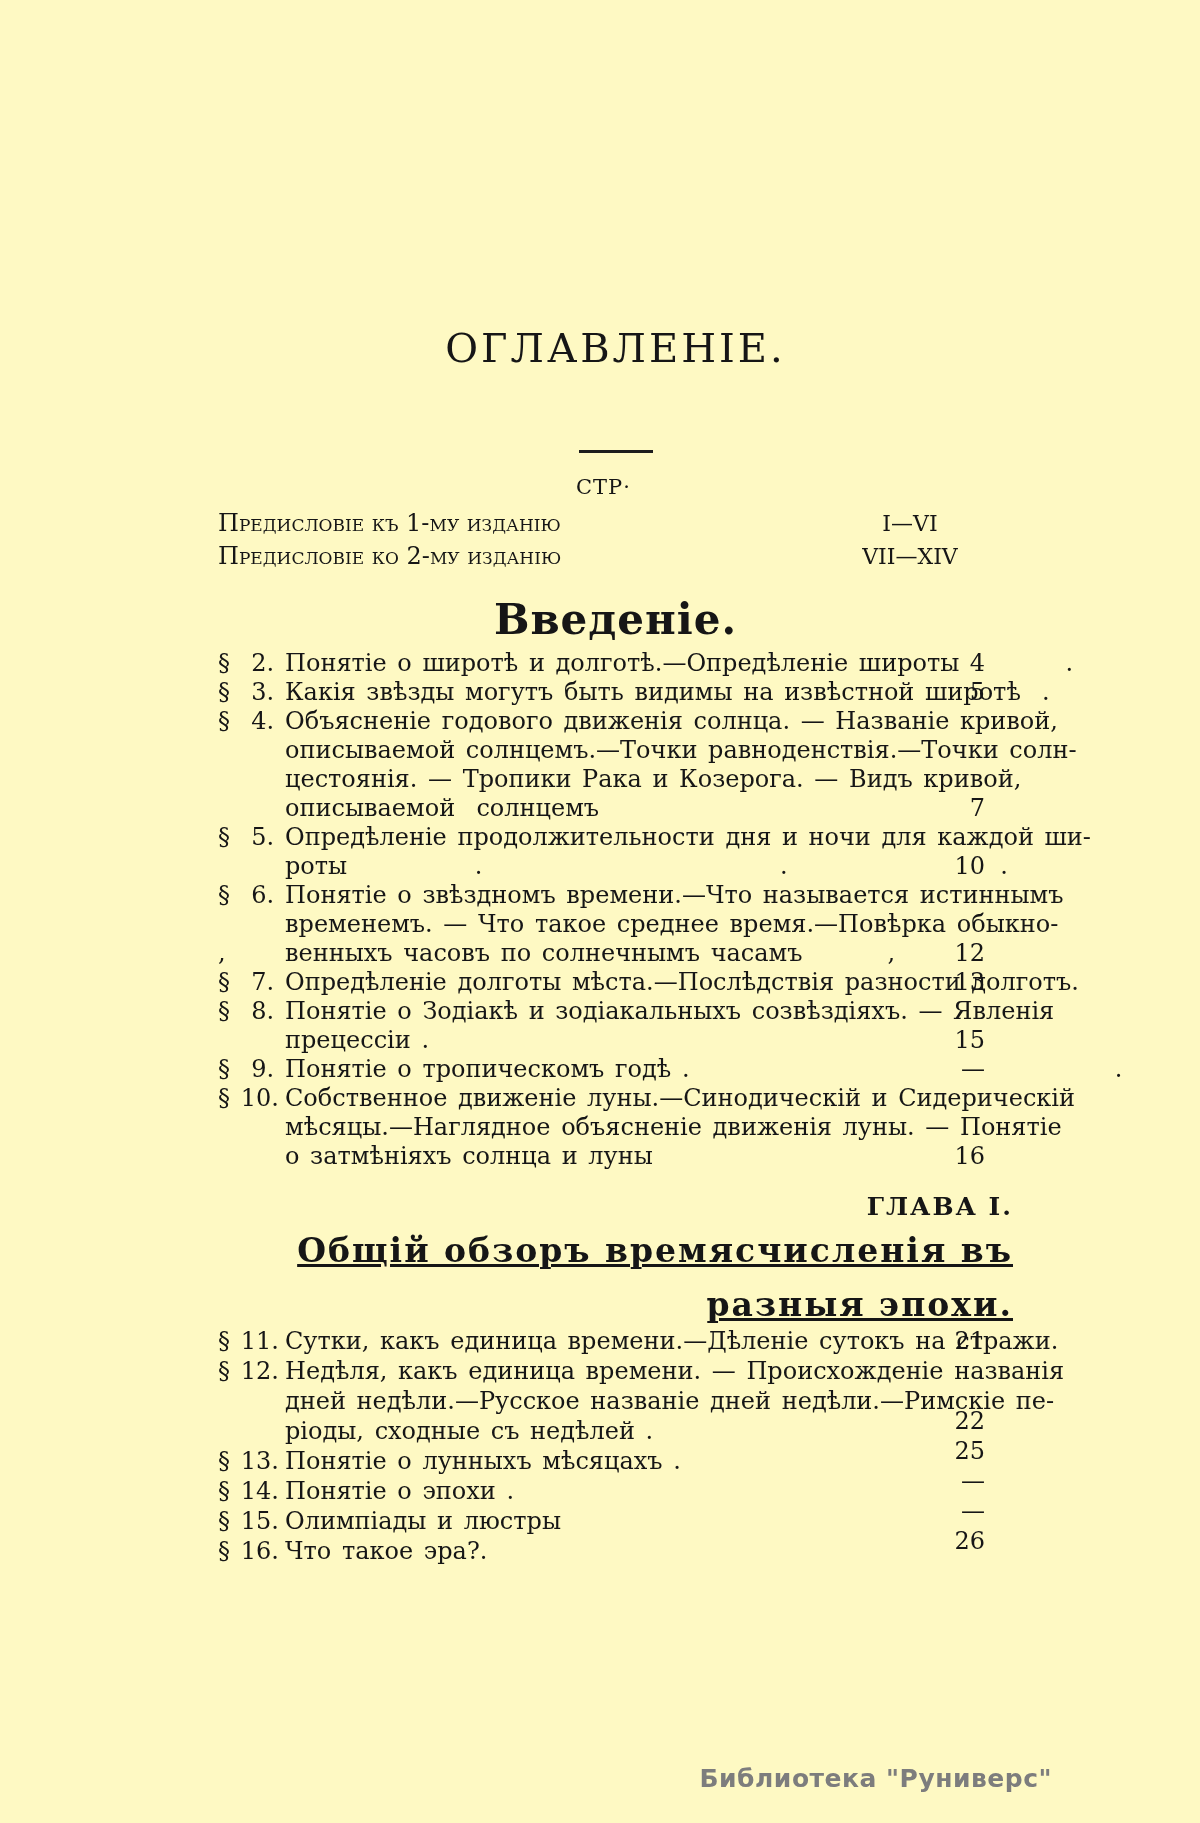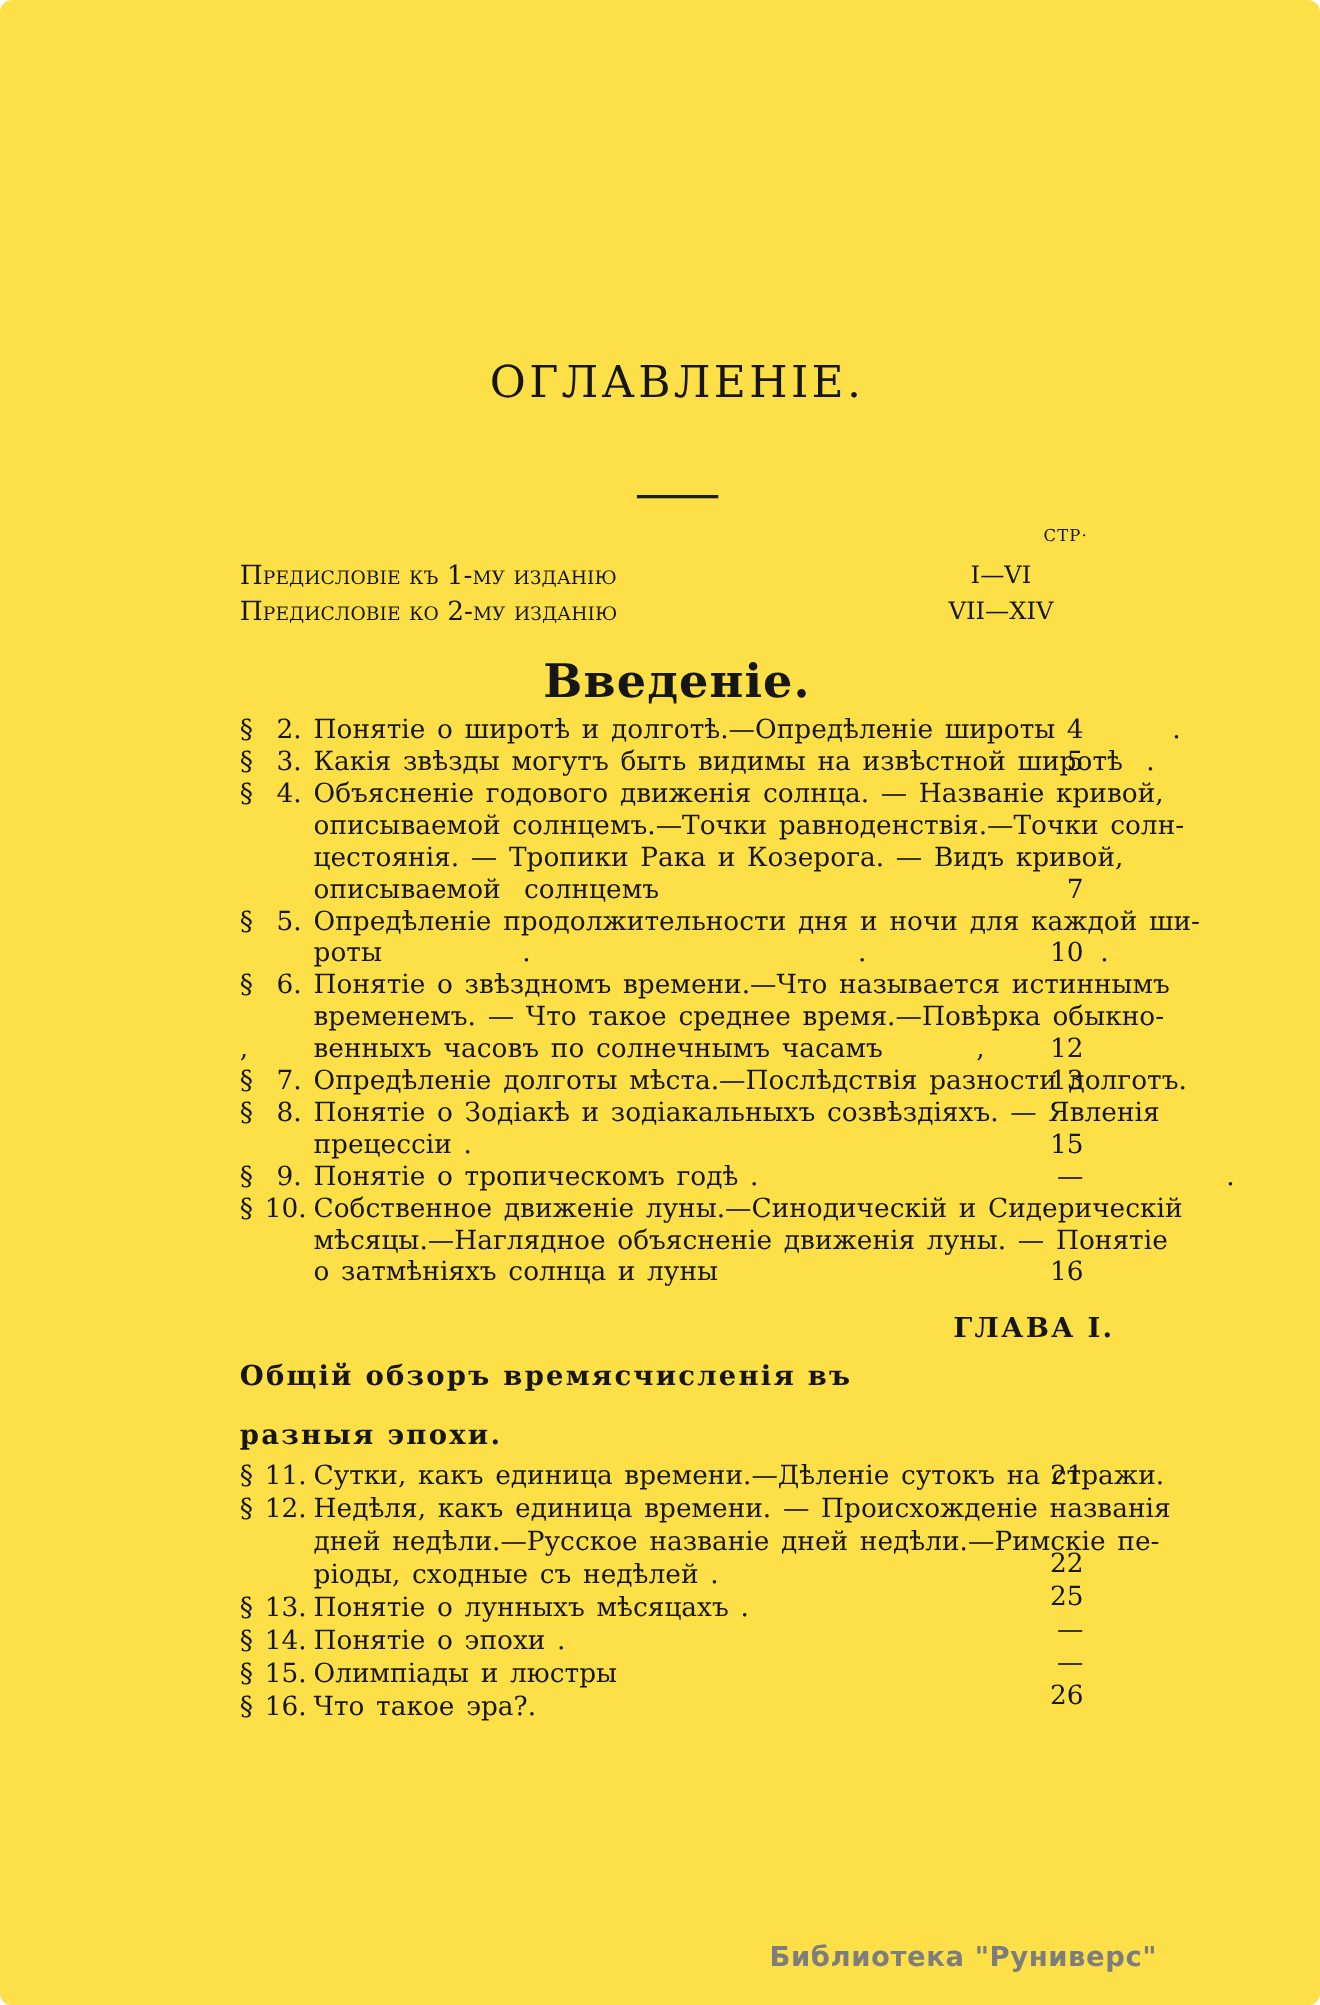--- a/index.html
+++ b/index.html
@@ -1,24 +1,23 @@
 <!DOCTYPE html>
 <html><head>
 <meta charset="utf-8">
 <style>
   html, body { margin: 0; padding: 0; background: #ffffff; }
   .sheet {
     position: relative;
     width: 1200px;
     height: 1823px;
-    background: #fde047;
+    background: #fef9c3;
     color: #161616;
     font-family: "DejaVu Serif", serif;
     overflow: hidden;
-    border-radius: 11px;
   }
   .content {
     position: absolute;
     left: 218px;
     top: 0;
     width: 795px;
   }
   .title {
     margin-top: 326px;
     text-align: center;
@@ -29,23 +28,23 @@
     white-space: pre;
   }
   .rule {
     width: 74px;
     height: 0;
     border-top: 3px solid #1d1d1d;
     margin: 80px auto 0 auto;
   }
   .col-header {
     margin-top: 24px;
-    text-align: right;
+    text-align: center;
     padding-right: 24px;
-    font-size: 15px;
+    font-size: 21px;
     letter-spacing: 1px;
     line-height: 20px;
   }
   .preface { margin-top: 10px; }
   .preface-row {
     position: relative;
     line-height: 33px;
     font-size: 24px;
     font-variant: small-caps;
     white-space: pre;
@@ -97,25 +96,26 @@
   .kicker {
     margin-top: 22px;
     text-align: right;
     font-size: 25px;
     font-weight: bold;
     letter-spacing: 2px;
     line-height: 27px;
   }
   .chapter-heading {
     margin-top: 4px;
-    text-align: left;
+    text-align: right;
     font-weight: bold;
-    font-size: 25px;
+    font-size: 33px;
     letter-spacing: 2px;
     line-height: 54px;
+    text-decoration: underline;
   }
   .watermark {
     position: absolute;
     top: 1764px;
     right: 148px;
     font-family: "DejaVu Sans", sans-serif;
     font-weight: bold;
     font-size: 25px;
     color: #7d7d7d;
     letter-spacing: 0.5px;

